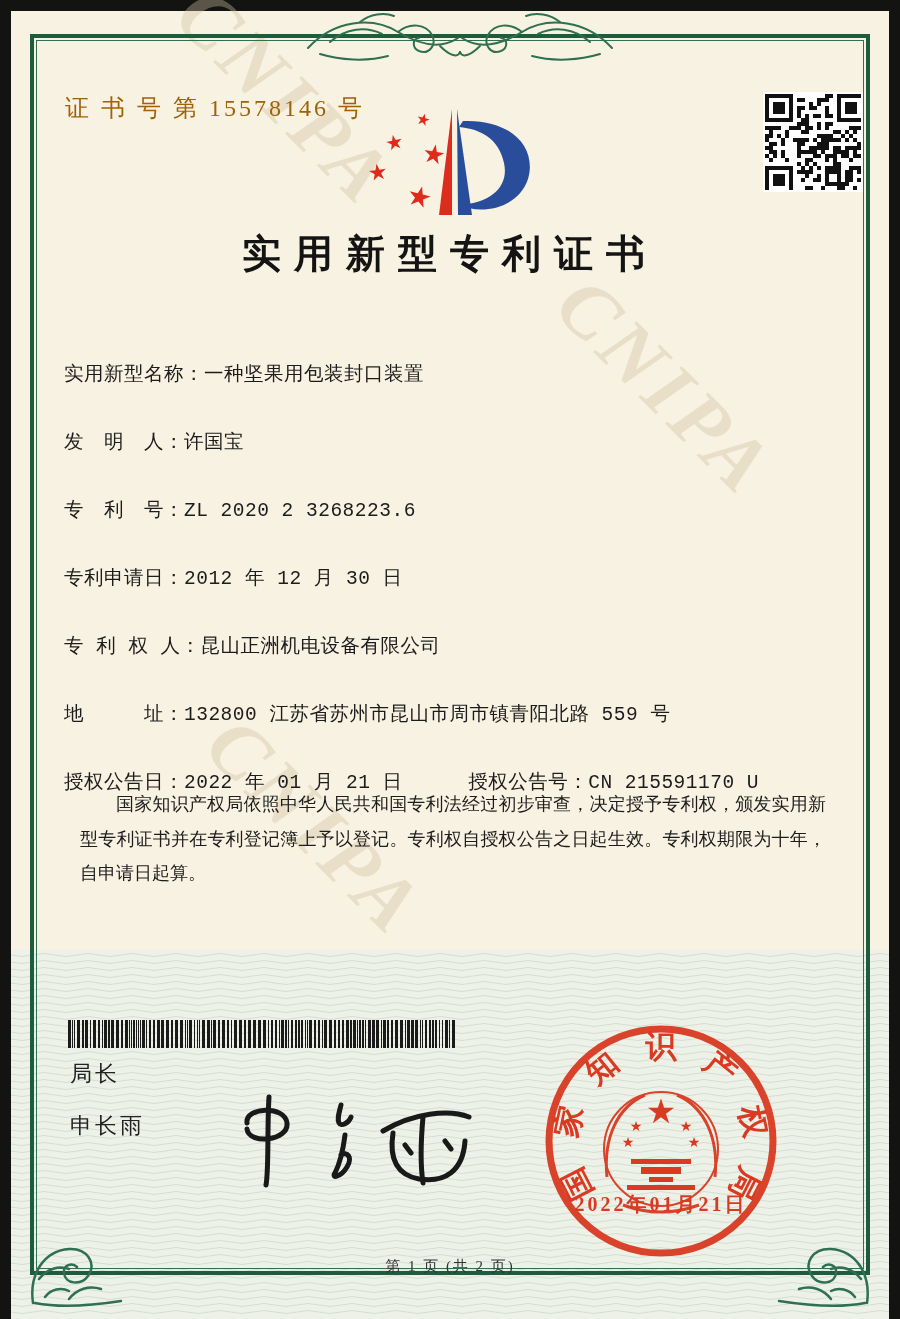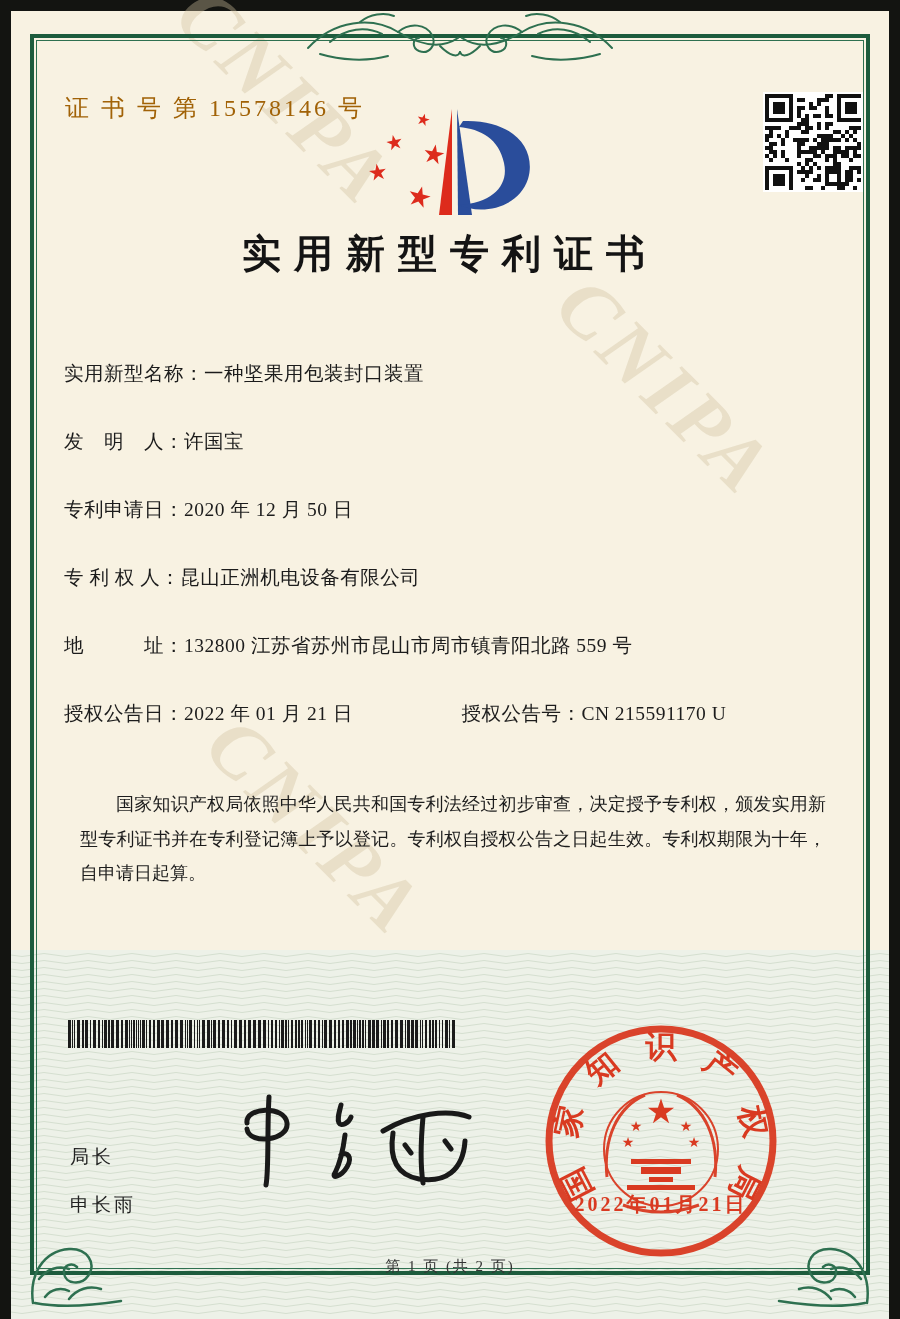--- a/index.html
+++ b/index.html
@@ -18,27 +18,27 @@
   .ornament-top{position:absolute;left:289px;top:-3px;z-index:3;}
   .corner{position:absolute;z-index:3;}
   .corner.br{transform:scaleX(-1);}
   .content{position:absolute;left:0;top:0;width:878px;z-index:3;}
   .cert-no{position:absolute;left:54px;top:81px;font-size:24px;letter-spacing:3px;color:#a16207;text-align:center;}
   .logo{position:absolute;left:344px;top:82px;}
   .qr{position:absolute;left:752px;top:81px;background:#fff;padding:2px;}
   .title{position:absolute;left:0;top:216px;width:878px;text-align:center;
          font-size:39px;font-weight:bold;letter-spacing:13px;color:#141414;}
   .fields{position:absolute;left:53px;top:349px;width:772px;font-size:19.5px;letter-spacing:0.5px;}
-  .row{margin-bottom:41px;white-space:nowrap;}
+  .row{margin-bottom:41px;white-space:nowrap;font-family:Liberation Mono, monospace;}
   .pair1{display:inline-block;width:392px;}
   .body-text{position:absolute;left:53px;top:760px;width:778px;font-size:18px;
              line-height:34.5px;text-align:justify;}
   .body-text p{margin:16px;text-indent:2em;}
   .barcode{position:absolute;left:57px;top:1009px;}
-  .officer{position:absolute;left:59px;top:1133px;font-size:19px;letter-spacing:3px;color:#222;}
+  .officer{position:absolute;left:59px;top:1048px;font-size:22px;letter-spacing:3px;color:#222;}
   .officer div{margin-bottom:22px;}
   .signature{position:absolute;left:212px;top:1068px;z-index:3;}
   .seal{position:absolute;left:528px;top:1008px;z-index:4;}
   .seal-date{position:absolute;left:528px;top:1180px;width:244px;text-align:center;z-index:5;
              font-size:20px;font-weight:bold;letter-spacing:3px;color:#d93a21;}
   .footer{position:absolute;left:0;top:1246px;width:878px;text-align:center;
           font-size:15px;letter-spacing:2px;color:#333;z-index:3;}
 </style>
 </head>
 <body>
@@ -378,21 +378,22 @@
           <rect x="0" y="72" width="28" height="28" fill="#111"></rect>
           <rect x="4" y="76" width="20" height="20" fill="#fff"></rect>
           <rect x="8" y="80" width="12" height="12" fill="#111"></rect>
         </svg>
 
       <div class="title">实用新型专利证书</div>
 
       <div class="fields">
         <div class="row"><span>实用新型名称：</span><span>一种坚果用包装封口装置</span></div>
         <div class="row"><span>发　明　人：</span><span>许国宝</span></div>
-        <div class="row"><span>专利申请日：</span><span>2020 年 12 月 50 日</span></div>
+        <div class="row"><span>专　利　号：</span><span>ZL 2020 2 3268223.6</span></div>
+        <div class="row"><span>专利申请日：</span><span>2012 年 12 月 30 日</span></div>
         <div class="row"><span>专 利 权 人：</span><span>昆山正洲机电设备有限公司</span></div>
         <div class="row"><span>地　　　址：</span><span>132800  江苏省苏州市昆山市周市镇青阳北路 559 号</span></div>
         <div class="row">
           <span class="pair1"><span>授权公告日：</span><span>2022 年 01 月 21 日</span></span>
           <span><span>授权公告号：</span><span>CN 215591170 U</span></span>
         </div>
       </div>
 
       <div class="body-text">
         <p>国家知识产权局依照中华人民共和国专利法经过初步审查，决定授予专利权，颁发实用新型专利证书并在专利登记簿上予以登记。专利权自授权公告之日起生效。专利权期限为十年，自申请日起算。</p>

